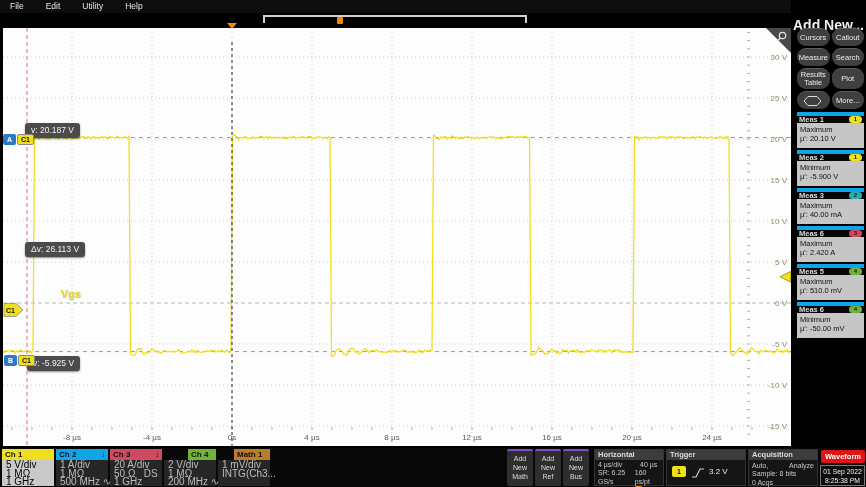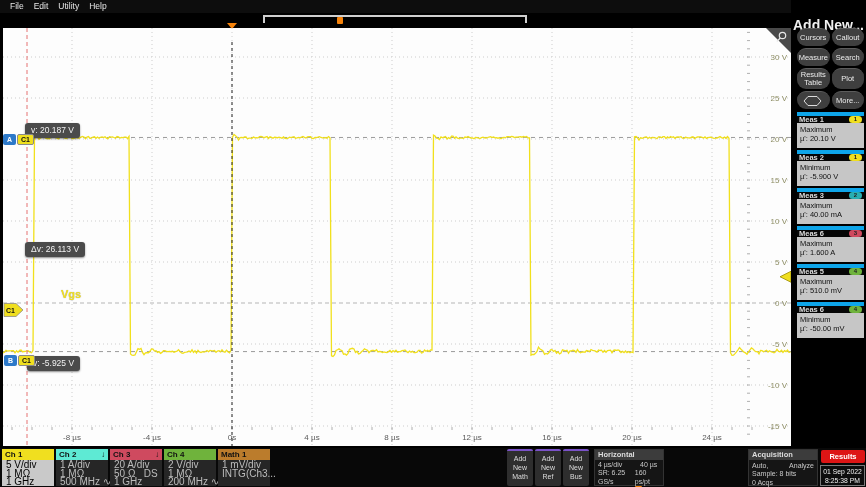--- a/index.html
+++ b/index.html
@@ -2,21 +2,21 @@
 <html><head>
 <meta charset="utf-8">
 <style>
   *{margin:0;padding:0;box-sizing:border-box}
   html,body{background:#111}
   body{font-family:"Liberation Sans",sans-serif;-webkit-font-smoothing:antialiased}
   .screen{position:relative;width:866px;height:487px;background:#000;overflow:hidden}
   .abs{position:absolute}
 
   
-  .menubar{position:absolute;left:0;top:0;width:791px;height:13px;background:#0d0d0d;display:flex;gap:10px;padding:1px 0 0 10px}
+  .menubar{position:absolute;left:0;top:0;width:791px;height:13px;background:#0d0d0d;display:flex;gap:22px;padding:1px 0 0 10px}
   .menu-item{font-size:8.5px;color:#e6e6e6}
 
   .brand{position:absolute;right:4px;top:0;font-size:13px;font-weight:bold;color:#fff;letter-spacing:.2px}
 
   .viewtab-bar{position:absolute;left:0;top:13px;width:791px;height:15px;background:#2a2a2a}
   .viewtab{font-size:8.5px;color:#d9d9d9;padding:3px 0 0 7px}
   .overview-bar{position:absolute;left:263px;top:15px;width:264px;height:8px;border-top:2px solid #cfcfcf;border-left:2px solid #cfcfcf;border-right:2px solid #cfcfcf}
   .overview-marker{position:absolute;left:72px;top:0;width:6px;height:7px;background:#f5820a;border-radius:1px}
 
   
@@ -289,21 +289,21 @@
             <div>µ': 40.00 mA</div>
           </div>
         </div>
         <div class="meas">
           <div class="meas-head">
             <span class="meas-title">Meas 6</span>
             <span class="meas-src" style="background: rgb(207, 74, 95);">3</span>
           </div>
           <div class="meas-body">
             <div>Maximum</div>
-            <div>µ': 1.600 A</div>
+            <div>µ': 2.420 A</div>
           </div>
         </div>
         <div class="meas">
           <div class="meas-head">
             <span class="meas-title">Meas 5</span>
             <span class="meas-src" style="background: rgb(111, 179, 60);">4</span>
           </div>
           <div class="meas-body">
             <div>Maximum</div>
             <div>µ': 510.0 mV</div>
@@ -325,42 +325,42 @@
   <div class="bottom-bar">
     <div class="chan-row" id="chan-row">
         <div class="chan">
           <div class="chan-head" style="background: rgb(240, 223, 31);">
             <span>Ch 1</span>
             <span></span>
           </div>
           <div class="chan-body sel"><div>5 V/div</div><div>1 MΩ</div><div>1 GHz</div></div>
         </div>
         <div class="chan">
-          <div class="chan-head" style="background: #5eead4;">
+          <div class="chan-head" style="background: #0ea5e9;">
             <span>Ch 2</span>
             <span>↓</span>
           </div>
           <div class="chan-body"><div>1 A/div</div><div>1 MΩ</div><div>500 MHz ∿</div></div>
         </div>
         <div class="chan">
           <div class="chan-head" style="background: rgb(207, 74, 95);">
             <span>Ch 3</span>
             <span>↓</span>
           </div>
           <div class="chan-body"><div>20 A/div</div><div>50 Ω   DS</div><div>1 GHz</div></div>
         </div>
         <div class="chan">
-          <div class="chan-head" style="background: rgb(111, 179, 60);">
+          <div class="chan-head" style="background: rgb(111, 179, 60); margin-left: 24px;">
             <span>Ch 4</span>
             <span></span>
           </div>
           <div class="chan-body"><div>2 V/div</div><div>1 MΩ</div><div>200 MHz ∿</div></div>
         </div>
         <div class="chan">
-          <div class="chan-head" style="background: rgb(187, 124, 44);">
+          <div class="chan-head" style="background: rgb(187, 124, 44); margin-left: 16px;">
             <span>Math 1</span>
             <span></span>
           </div>
           <div class="chan-body"><div>1 mV/div</div><div>INTG(Ch3...</div></div>
         </div>
       </div>
     <div class="addnew-row" id="addnew-row">
         <div class="addnew-btn">
           <div>Add</div>
           <div>New</div>
@@ -389,32 +389,40 @@
             <span class="c1">SR: 6.25 GS/s</span>
             <span class="c2">160 ps/pt</span>
           </div>
           <div class="hrow">
             <span class="c1">RL: 250 kpts</span>
             <span class="c2"><span class="tchip">T</span>29.3%</span>
           </div>
         </div>
     </div>
 
+    <div class="panel" style="left:666px;width:80px">
+      <div class="panel-head">Trigger</div>
+      <div class="trig-src">1</div>
+      <svg class="abs" style="left:24px;top:17px" width="14" height="12">
+        <path d="M1,10 L5,10 L9,2 L13,2" stroke="#c9c9c9" stroke-width="1.2" fill="none"></path>
+      </svg>
+      <div class="trig-level">3.2 V</div>
+    </div>
 
     <div class="panel" style="left:748px;width:70px">
       <div class="panel-head">Acquisition</div>
       <div class="panel-body">
         <div class="acq-row1">
           <span>Auto,</span>
           <span>Analyze</span>
         </div>
         <div style="line-height:8.5px">Sample: 8 bits</div>
         <div style="line-height:8.5px">0 Acqs</div>
       </div>
     </div>
 
-    <div class="preview-btn">Results</div>
+    <div class="preview-btn">Waveform</div>
     <div class="datetime">
       <div>01 Sep 2022</div>
       <div>8:25:38 PM</div>
     </div>
   </div>
 </div>
 
 </body></html>

